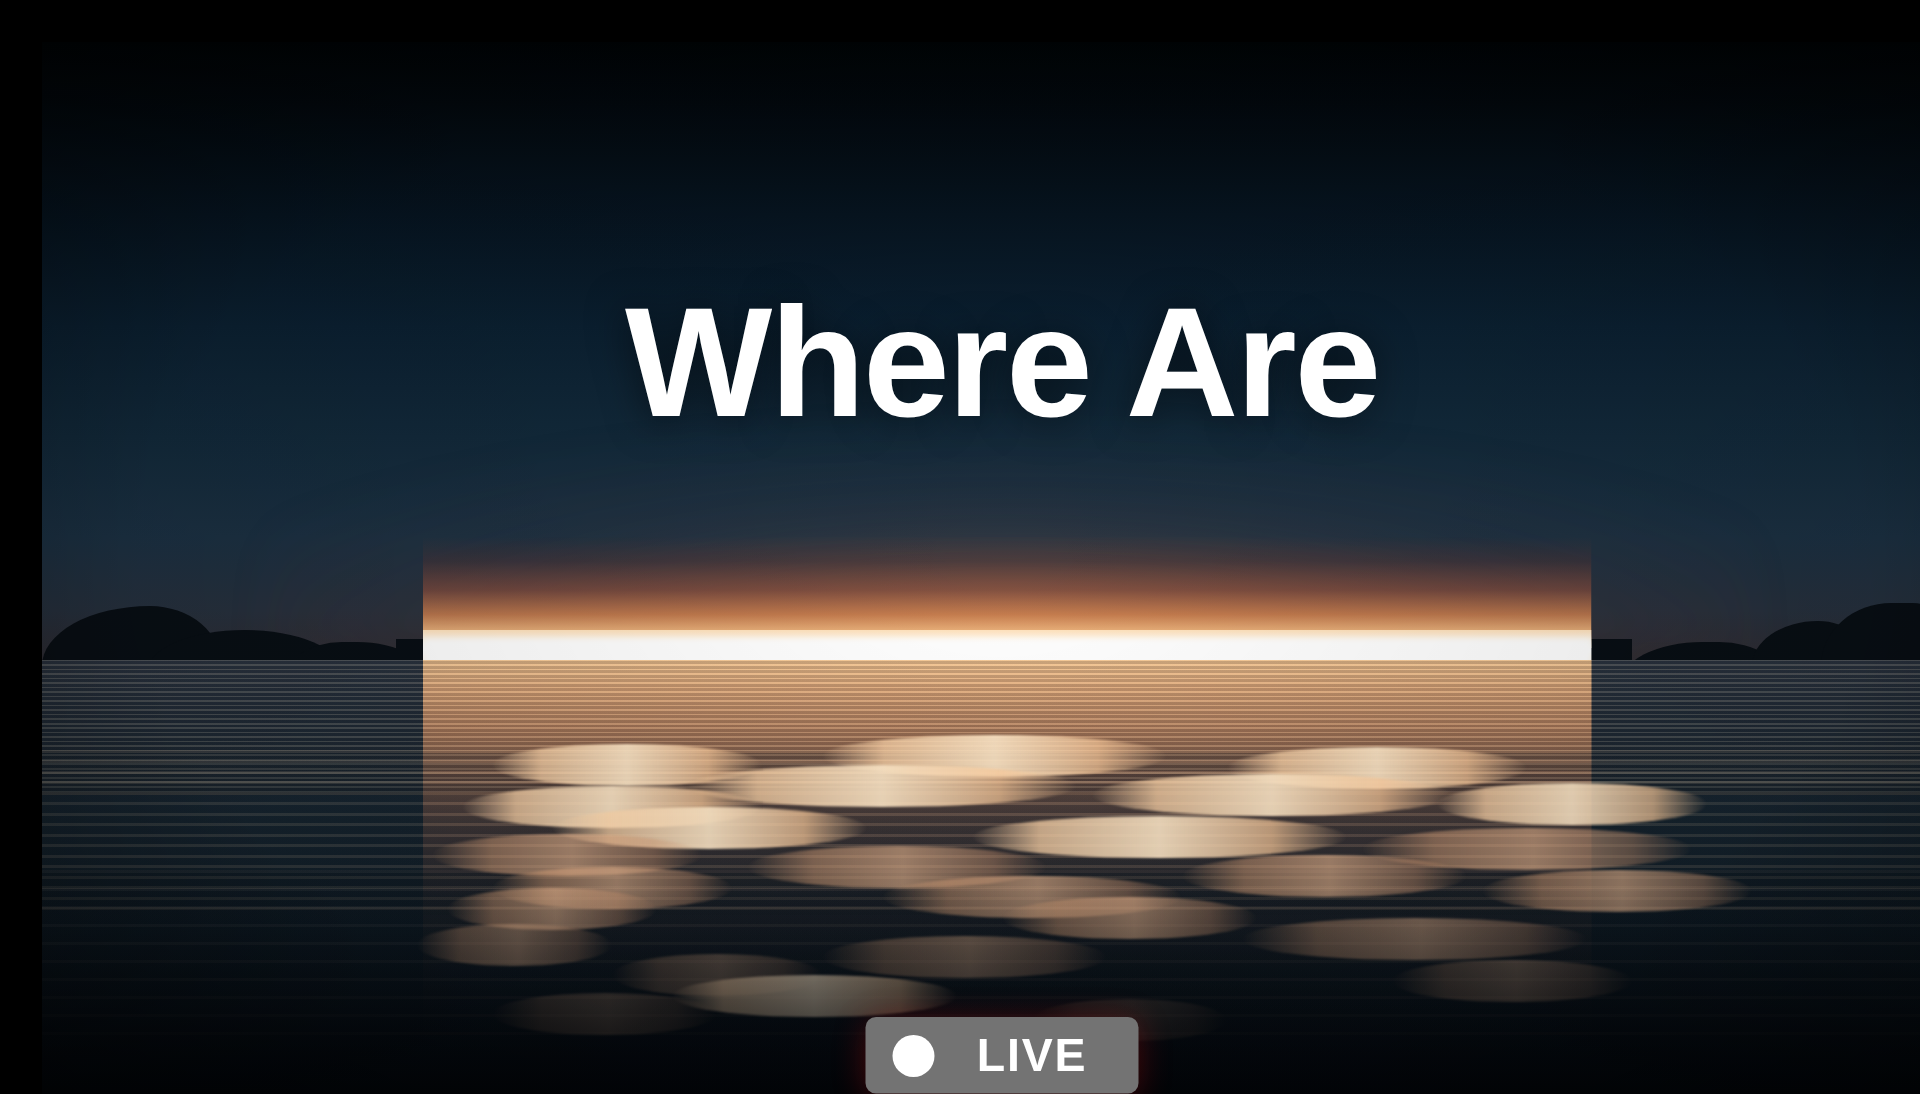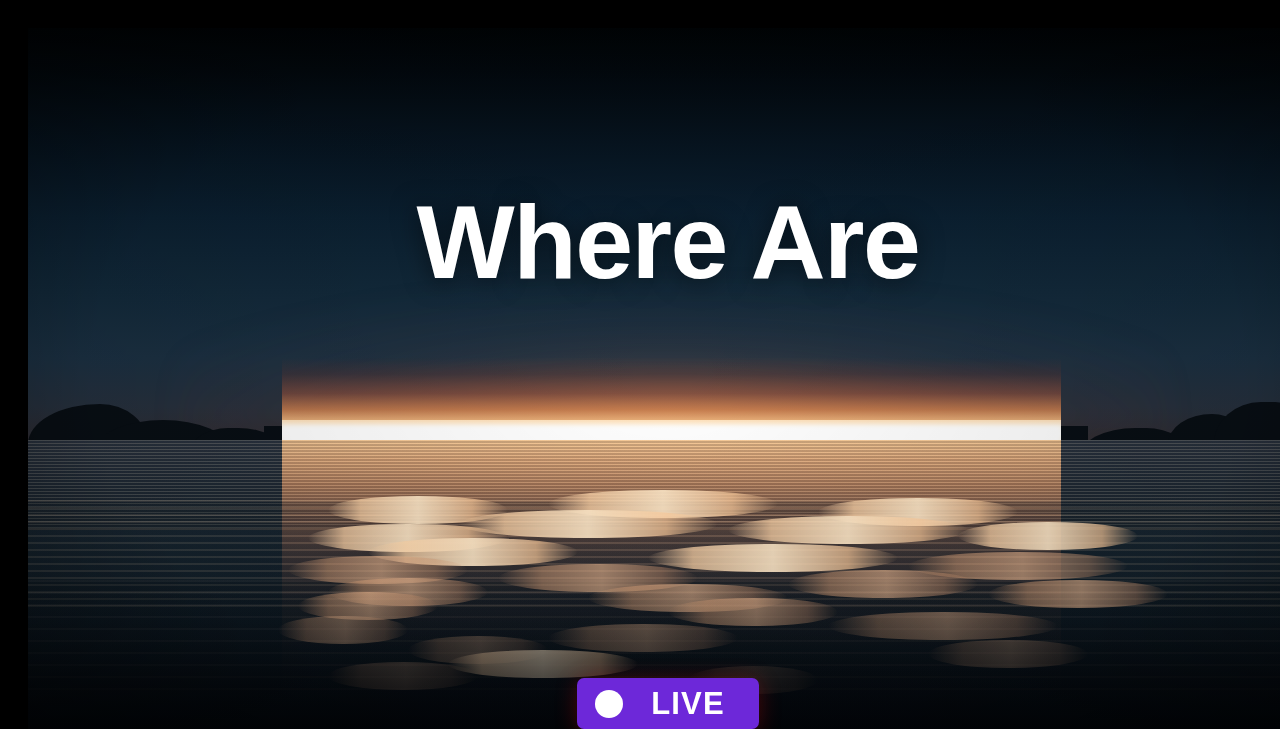--- a/index.html
+++ b/index.html
@@ -217,21 +217,21 @@
   }
 
   
   .badge-row {
     position:absolute; left:0; top:636px; width:1280px;
     display:flex; justify-content:center;
   }
   .live-badge {
     display:flex; align-items:center; gap:14px;
     height:51px; padding:0 20px 0 18px;
-    background:#6d28d9;
+    background:#737373;
     border-radius:7px;
     box-shadow:0 3px 22px rgba(233,13,13,0.30);
     cursor:pointer;
   }
   .live-dot {
     width:19px; height:19px; border-radius:50%;
     background:#ffffff; flex:none;
   }
   .live-text {
     font-size:31px; font-weight:bold;

